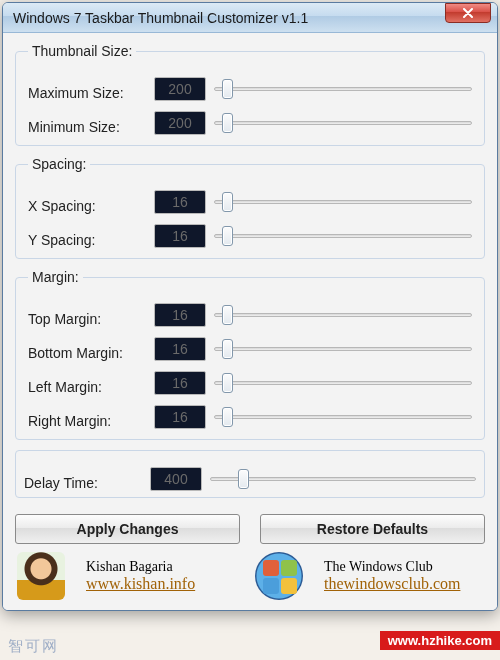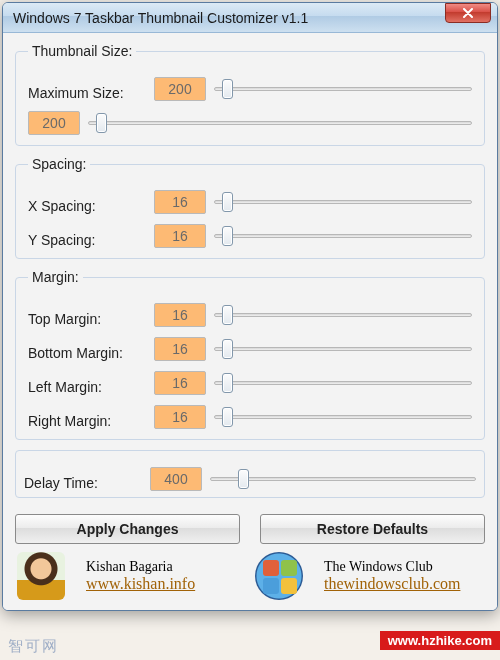--- a/index.html
+++ b/index.html
@@ -76,21 +76,21 @@
   }
   .row .lbl {
     width: 118px;
     font-size: 14px;
     color: #222;
   }
   .valbox {
     width: 52px;
     height: 24px;
     border: 1px solid #b9b9b9;
-    background: #fdba74;
+    background: #0f172a;
     color: #6a6a6a;
     text-align: center;
     font-size: 14px;
     border-radius: 2px;
     padding: 0;
   }
   .slider {
     flex: 1;
     position: relative;
     height: 24px;
@@ -228,20 +228,21 @@
       <legend>Thumbnail Size:</legend>
       <div class="row">
         <div class="lbl">Maximum Size:</div>
         <input class="valbox" readonly="" value="200" style="">
         <div class="slider">
             <div class="track"></div>
             <div class="thumb"></div>
           </div>
       </div>
       <div class="row">
+        <div class="lbl">Minimum Size:</div>
         <input class="valbox" readonly="" value="200" style="">
         <div class="slider">
             <div class="track"></div>
             <div class="thumb"></div>
           </div>
       </div>
     </fieldset>
 
     <fieldset>
       <legend>Spacing:</legend>

